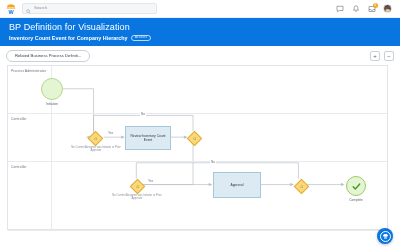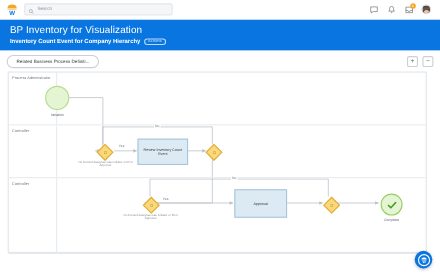--- a/index.html
+++ b/index.html
@@ -185,21 +185,21 @@
           <path d="M2 3h12v10H2z" fill="none" stroke="#5a6168" stroke-width="1.1"></path>
           <path d="M2 9h3.2l1 1.6h3.6L10.8 9H14" fill="none" stroke="#5a6168" stroke-width="1.1" stroke-linejoin="round"></path>
         </svg>
         <span class="badge-dot">6</span>
       </span>
       <span class="avatar"></span>
     </div>
   </div>
 
   <div class="banner">
-    <div class="banner-title">BP Inventory for Visualization</div>
+    <div class="banner-title">BP Definition for Visualization</div>
     <div class="banner-sub">
       <span>Inventory Count Event for Company Hierarchy</span>
       <span class="pill">Actions</span>
     </div>
   </div>
 
   <div class="toolbar">
     <div class="tab-chip">Related Business Process Definiti...</div>
     <div class="zoom-ctrls">
       <div class="zoom-btn">+</div>

